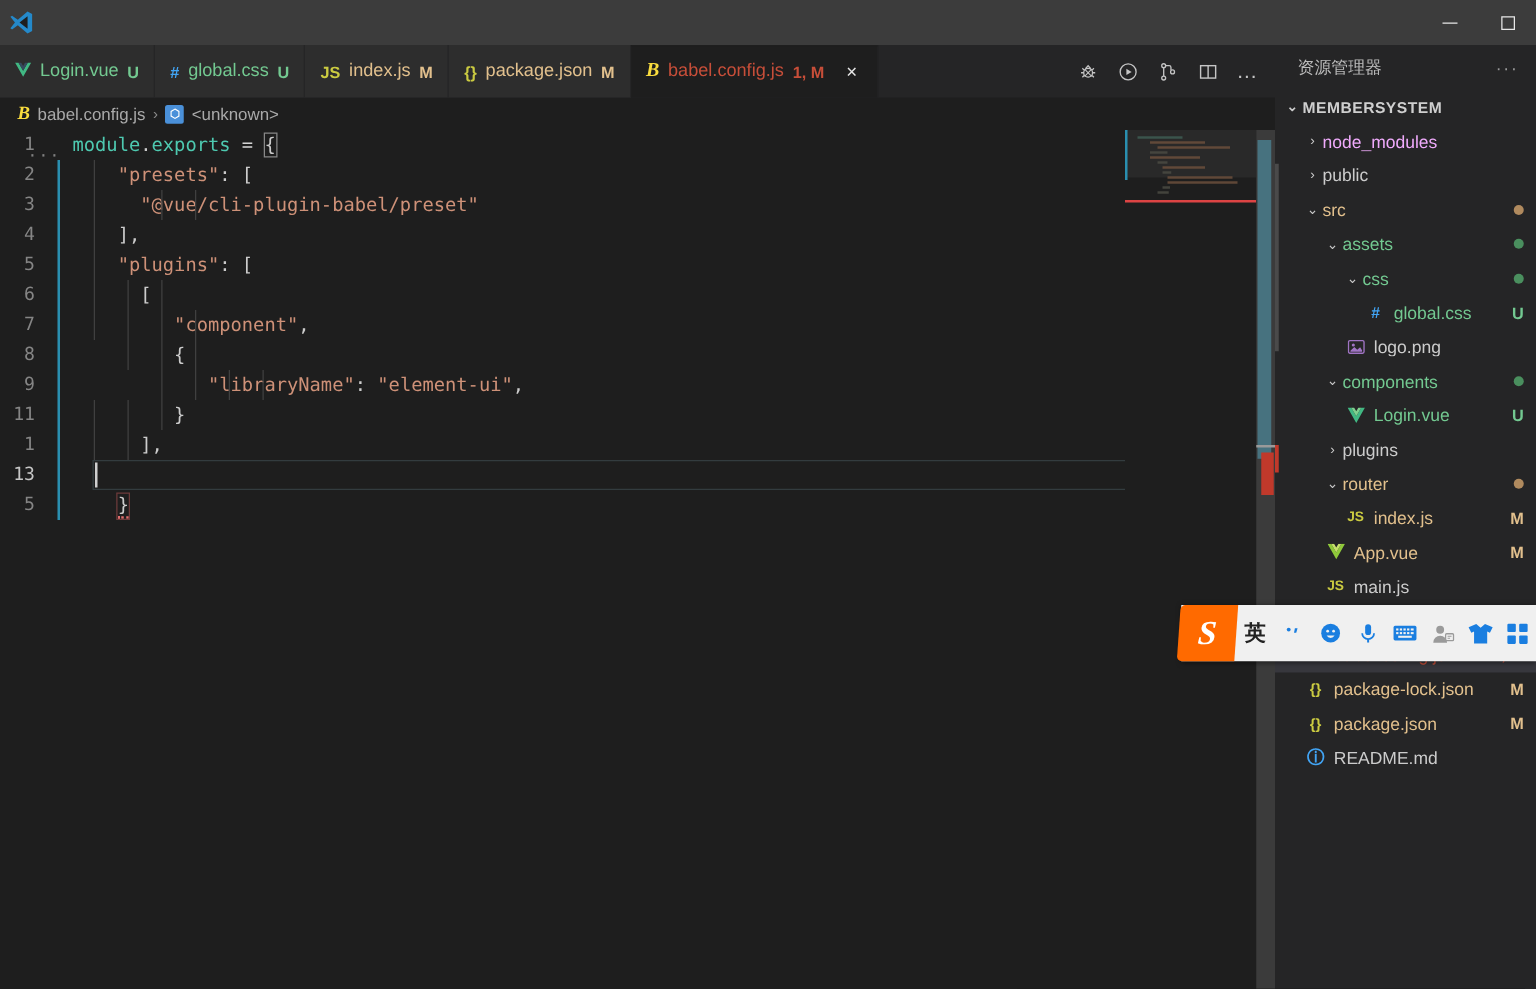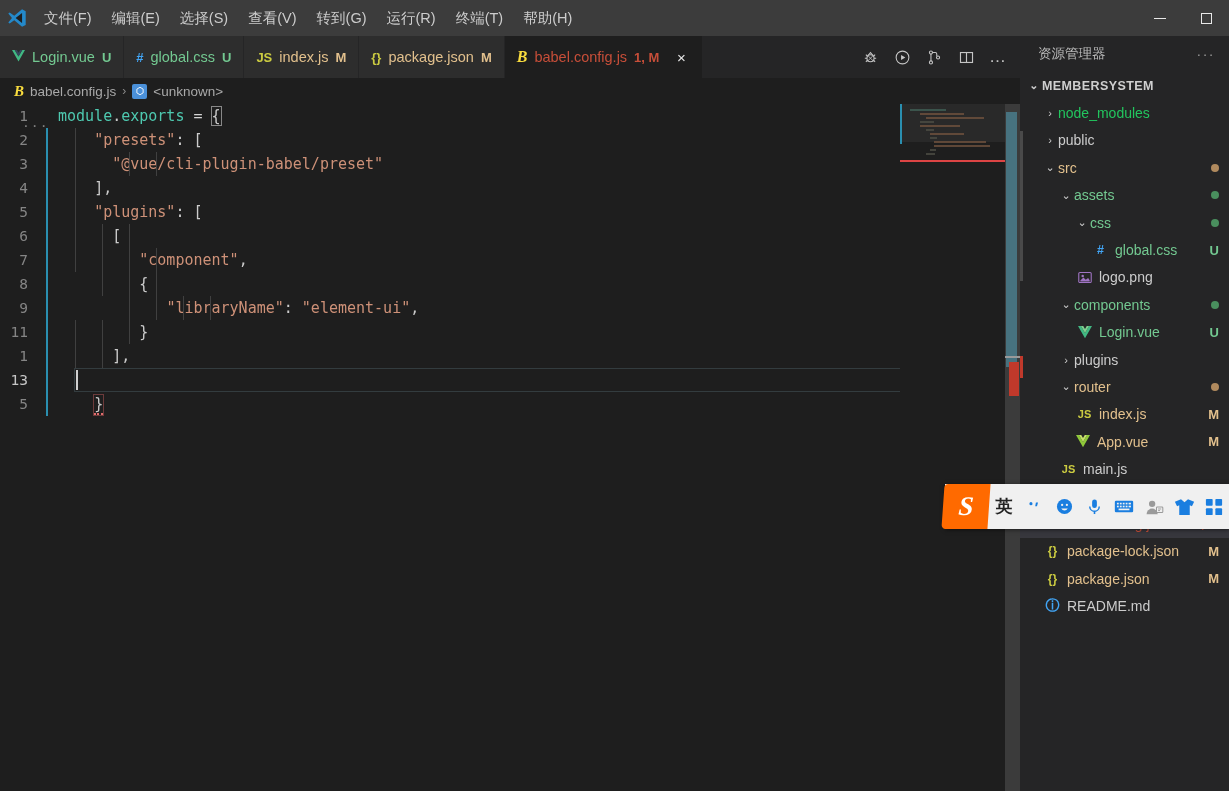--- a/index.html
+++ b/index.html
@@ -200,30 +200,20 @@
 </style>
 </head>
 <body>
 
 <div class="titlebar">
   <div class="vscode-logo">
     <svg width="22" height="22" viewBox="0 0 24 24">
       <path d="M17.5 2.5 L21.5 4.5 L21.5 19.5 L17.5 21.5 L9 14.5 L4 18 L2.5 17 L6.5 12 L2.5 7 L4 6 L9 9.5 Z" fill="#2489ca"></path>
       <path d="M17.5 6.5 L17.5 17.5 L10.5 12 Z" fill="#1e1e1e"></path>
     </svg>
-  </div>
-  <div class="menubar">
-    <div class="menu-item">文件(F)</div>
-    <div class="menu-item">编辑(E)</div>
-    <div class="menu-item">选择(S)</div>
-    <div class="menu-item">查看(V)</div>
-    <div class="menu-item">转到(G)</div>
-    <div class="menu-item">运行(R)</div>
-    <div class="menu-item">终端(T)</div>
-    <div class="menu-item">帮助(H)</div>
   </div>
   <div class="win-controls">
     <div class="win-btn">
         <span class="min"></span>
       </div>
     <div class="win-btn">
         <span class="max"></span>
       </div>
   </div>
 </div>
@@ -437,21 +427,21 @@
 
     <div class="tree">
 
       <div class="trow root-row" style="padding-left:6px">
         <span class="twist">⌄</span>
         <span class="tlabel">MEMBERSYSTEM</span>
       </div>
 
       <div class="trow" style="padding-left:22px">
         <span class="twist">›</span>
-        <span class="tlabel" style="color:#22c55e">node_modules</span>
+        <span class="tlabel" style="color:#f0abfc">node_modules</span>
       </div>
 
       <div class="trow" style="padding-left:22px">
         <span class="twist">›</span>
         <span class="tlabel" style="color:#cccccc">public</span>
       </div>
 
       <div class="trow" style="padding-left:22px">
         <span class="twist">⌄</span>
         <span class="tlabel" style="color:#e2c08d">src</span>
@@ -514,21 +504,21 @@
         <span class="tlabel" style="color:#e2c08d">router</span>
         <span class="tdot" style="background:#b08a5e"></span>
       </div>
 
       <div class="trow" style="padding-left:54px">
         <span class="ticon" style="color:#cbcb41;font-size:11px">JS</span>
         <span class="tlabel" style="color:#e2c08d;padding-left:4px">index.js</span>
         <span class="tbadge" style="color:#e2c08d">M</span>
       </div>
 
-      <div class="trow" style="padding-left:52px">
+      <div class="trow" style="padding-left:38px">
         <span class="ticon">
           <svg width="14" height="13" viewBox="0 0 24 22">
               <path d="M0 0h5l7 12L19 0h5L12 21Z" fill="#8fc93a"></path>
               <path d="M5 0h4l3 5 3-5h4L12 12Z" fill="#c6e06a"></path>
             </svg>
         </span>
         <span class="tlabel" style="color:#e2c08d;padding-left:4px">App.vue</span>
         <span class="tbadge" style="color:#e2c08d">M</span>
       </div>
 

